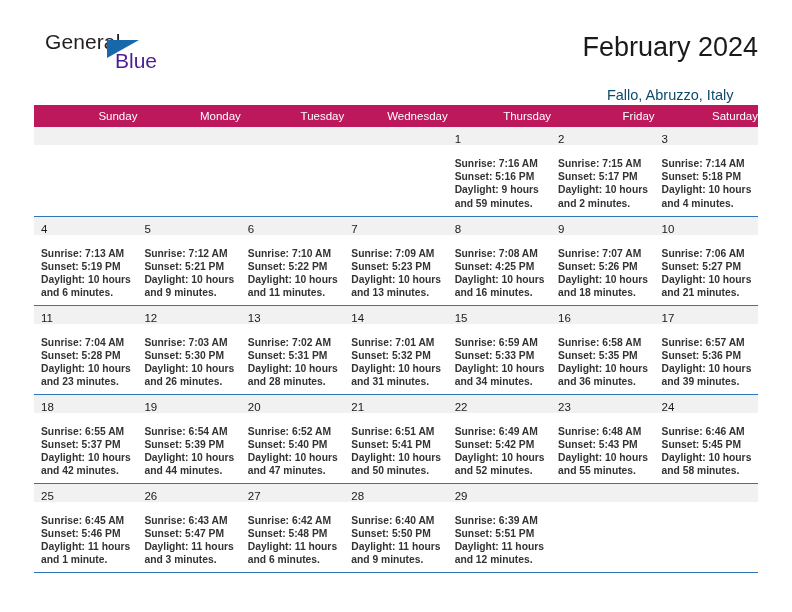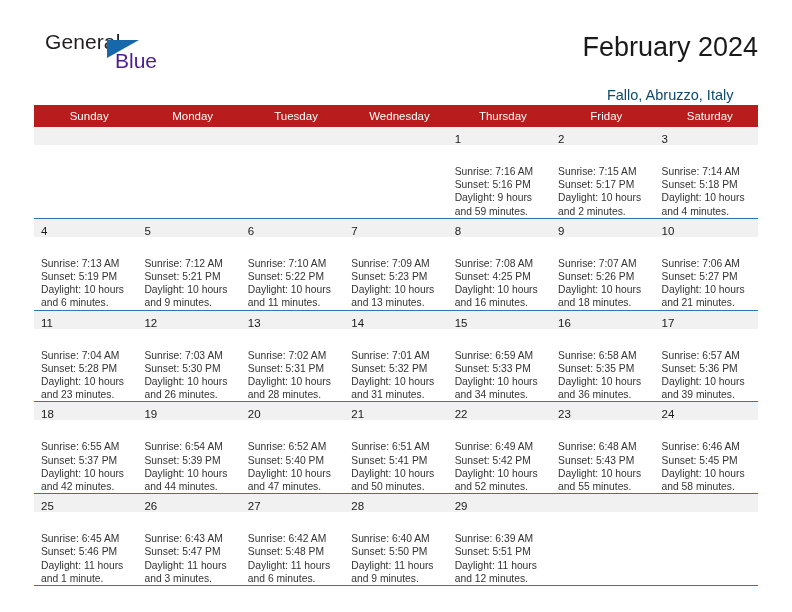--- a/index.html
+++ b/index.html
@@ -91,25 +91,25 @@
   
   .calendar {
     position: absolute;
     left: 34px;
     top: 105px;
     width: 724px;
     border-collapse: collapse;
     table-layout: fixed;
   }
   .calendar th {
-    background: #b91c1c;
+    background: #be185d;
     color: #ffffff;
     font-size: 11.5px;
     font-weight: normal;
-    text-align: center;
+    text-align: right;
     padding: 5px 0 5px 7px;
     height: 11px;
     border: none;
   }
   .calendar td {
     vertical-align: top;
     padding: 0;
     border: none;
     border-bottom: 1px solid #2e76b8;
     height: 89px;
@@ -128,21 +128,22 @@
     height: 18px;
     padding: 2px 0 0 7px;
     box-sizing: border-box;
   }
   .daynum {
     font-size: 11.5px;
     line-height: 14px;
     color: #1a1a1a;
   }
   .cell-body {
-    padding: 20px 6px 0 7px;
+    padding: 12px 6px 0 7px;
+    font-weight: bold;
   }
   .cell-line {
     font-size: 10.3px;
     line-height: 13.2px;
     color: #333333;
     white-space: nowrap;
   }
   .cell.empty .daynum-strip {
     background: #f1f1f1;
   }

